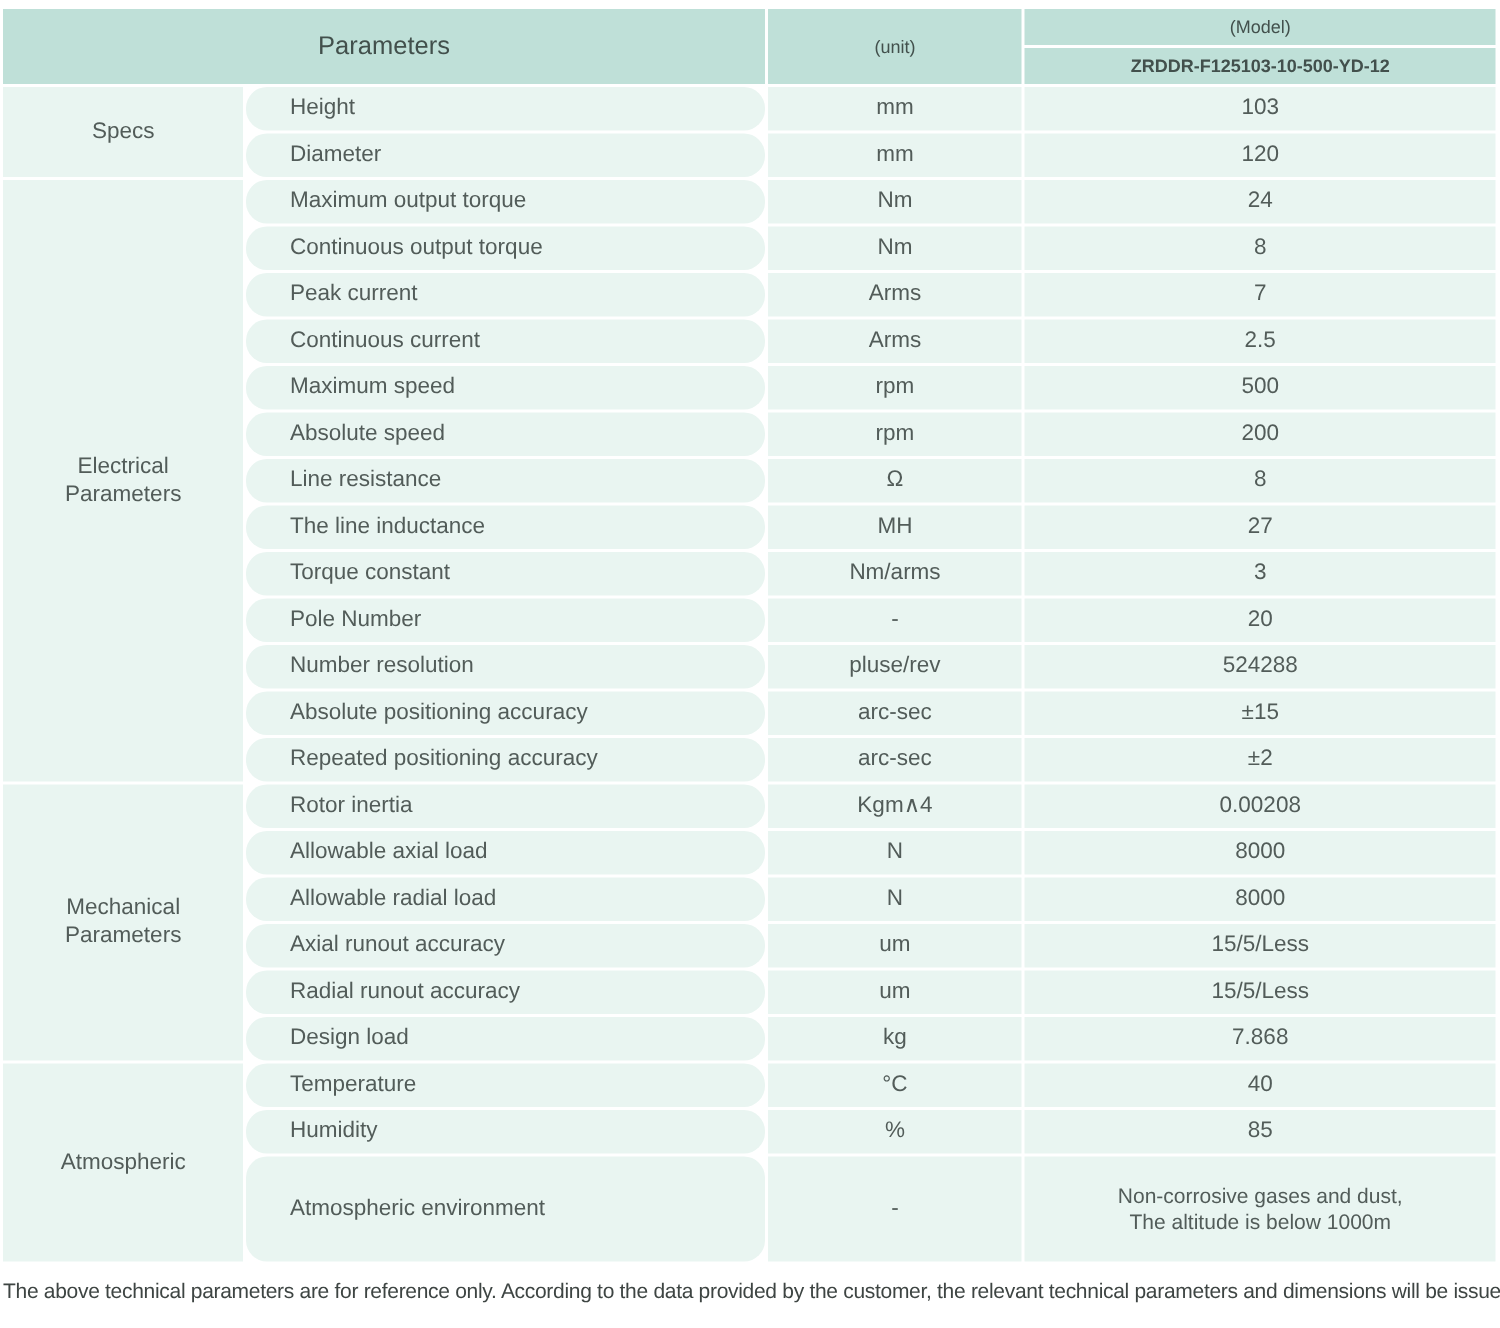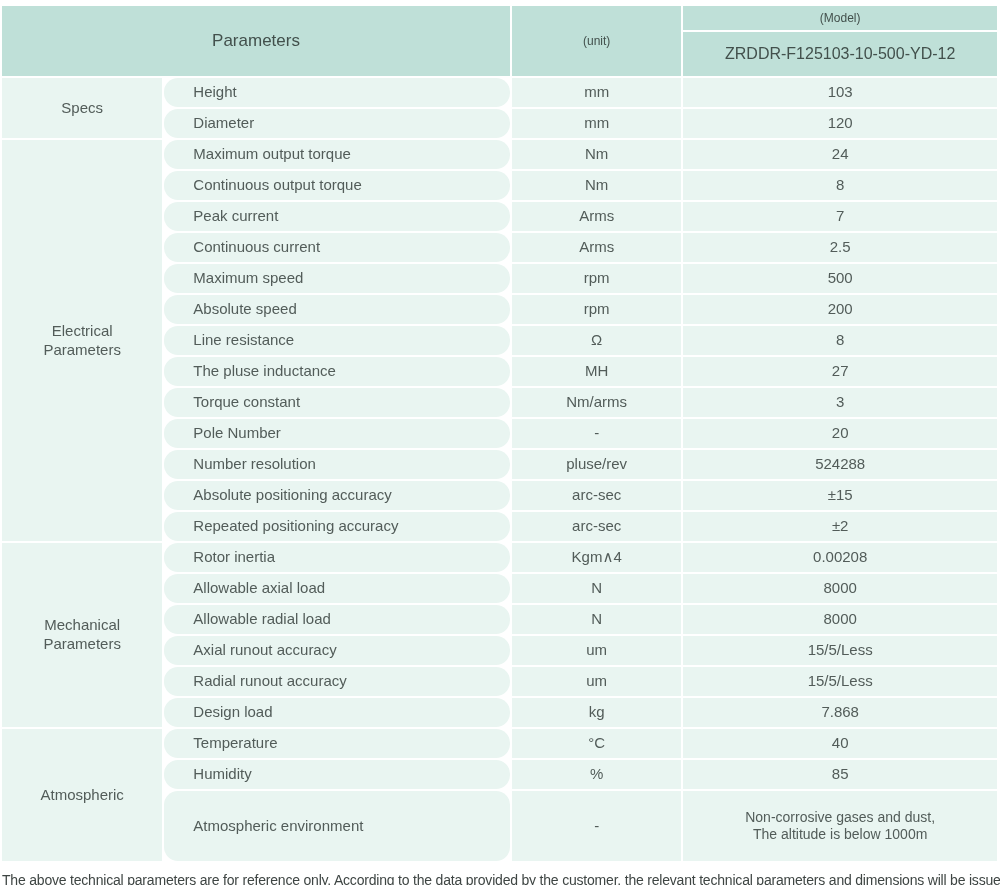--- a/index.html
+++ b/index.html
@@ -37,21 +37,21 @@
     padding: 0;
     height: 29px;
     line-height: 1.25;
     overflow: hidden;
   }
   thead th {
     background: #bfe0d8;
     color: #42504c;
   }
   thead tr.hrow-top th { height: 24px; }
-  thead tr.hrow-bot th { height: 44px; font-size: 16px; }
+  thead tr.hrow-bot th { height: 24px; font-size: 12px; font-weight: bold; }
   th.parameters-header { font-size: 17px; }
   th.unit-header, th.model-header { font-size: 12px; }
 
   td.param-name {
     text-align: left;
     padding-left: 29px;
     border-radius: 14px;
   }
   td.section-cell, td.value-cell {
     white-space: pre-line;
@@ -134,21 +134,21 @@
         <td class="param-name">Absolute speed</td>
         <td class="unit-cell">rpm</td>
         <td class="value-cell">200</td>
       </tr>
       <tr>
         <td class="param-name">Line resistance</td>
         <td class="unit-cell">Ω</td>
         <td class="value-cell">8</td>
       </tr>
       <tr>
-        <td class="param-name">The pluse inductance</td>
+        <td class="param-name">The line inductance</td>
         <td class="unit-cell">MH</td>
         <td class="value-cell">27</td>
       </tr>
       <tr>
         <td class="param-name">Torque constant</td>
         <td class="unit-cell">Nm/arms</td>
         <td class="value-cell">3</td>
       </tr>
       <tr>
         <td class="param-name">Pole Number</td>

